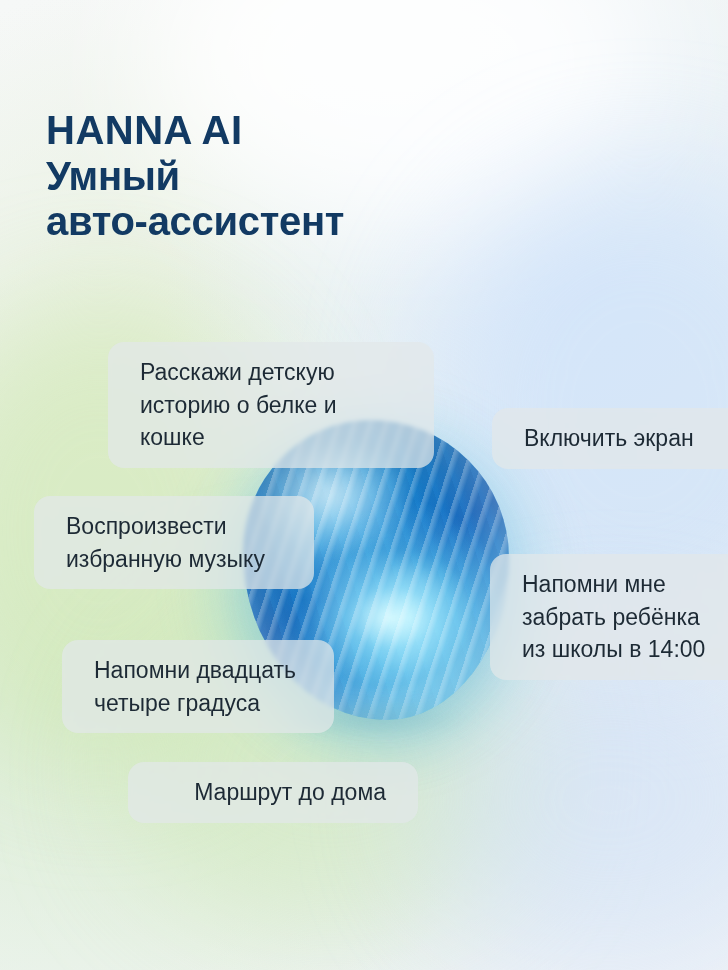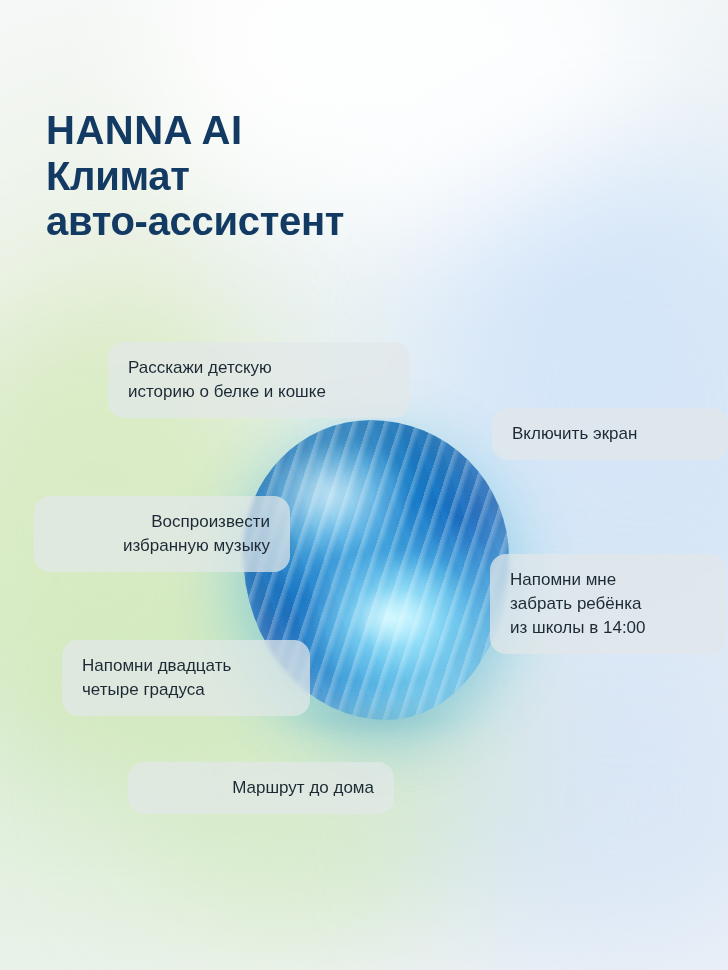--- a/index.html
+++ b/index.html
@@ -137,46 +137,46 @@
     filter: blur(7px);
   }
 
   
   .chip {
     position: absolute;
     z-index: 5;
     background: rgba(226,231,233,0.72);
     color: #1d2a35;
     border-radius: 16px;
-    padding: 14px 20px;
-    font-size: 17px;
+    padding: 14px 32px;
+    font-size: 23px;
     line-height: 1.42;
     white-space: pre-line;
     backdrop-filter: blur(2px);
   }
   .chip.c1 { left: 108px; top: 342px; width: 262px; }
   .chip.c2 { left: 492px; top: 408px; width: 196px; }
-  .chip.c3 { left: 34px;  top: 496px; width: 216px; text-align: right; }
+  .chip.c3 { left: 34px;  top: 496px; width: 216px; }
   .chip.c4 { left: 490px; top: 554px; width: 196px; }
   .chip.c5 { left: 62px;  top: 640px; width: 208px; }
   .chip.c6 { left: 430px; top: 736px; width: 224px; }
   .chip.c7 { left: 128px; top: 762px; width: 226px; text-align: right; }
 </style>
 </head>
 <body>
 
 <div class="poster">
 
   <div class="wash white-top"></div>
   <div class="wash green-left"></div>
   <div class="wash green-bottom"></div>
   <div class="wash blue-right"></div>
   <div class="wash blue-bottom"></div>
 
-  <h1 class="headline"><span class="line1">HANNA AI</span><span>Климат</span>
+  <h1 class="headline"><span class="line1">HANNA AI</span><span>Умный</span>
 <span>авто-ассистент</span></h1>
 
   <div class="orb-wrap">
     <div class="orb-glow"></div>
     <div class="orb">
       <div class="orb-swirl2"></div>
       <div class="orb-swirl"></div>
     </div>
     <div class="orb-shadow"></div>
   </div>

